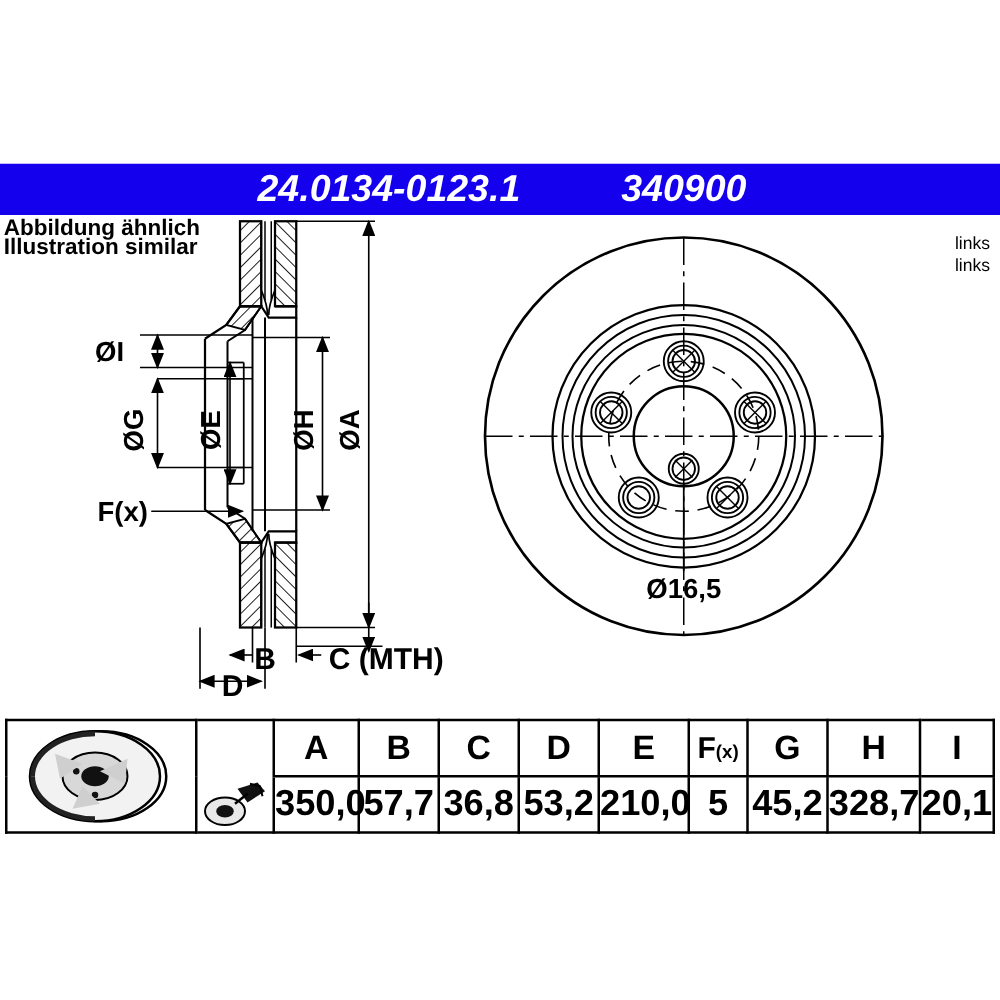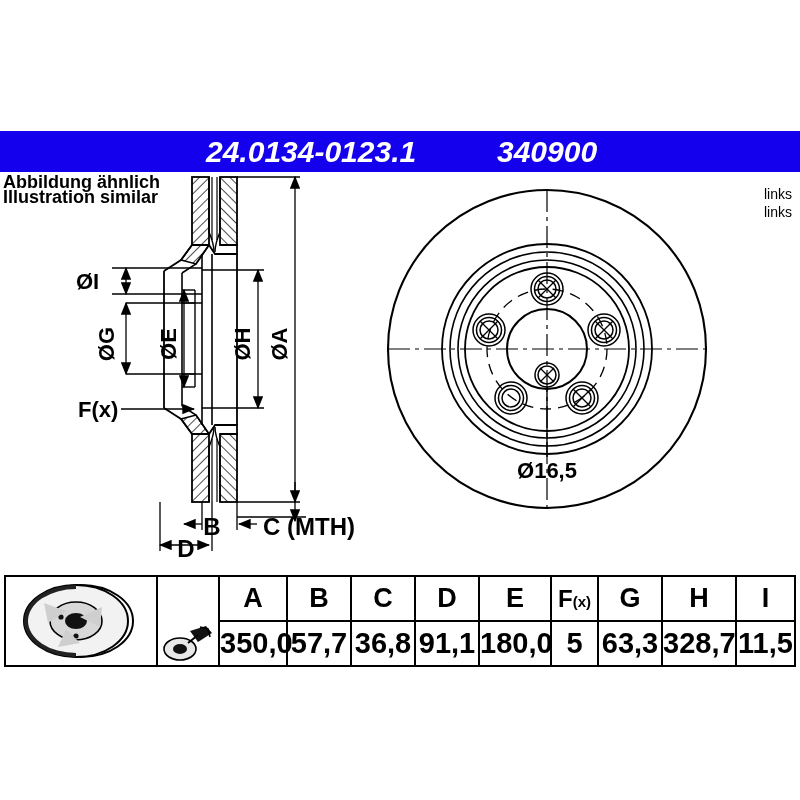--- a/index.html
+++ b/index.html
@@ -274,21 +274,21 @@
         <ellipse cx="20" cy="26" rx="16" ry="11" fill="#e8e8e8" stroke="#000" stroke-width="1.6"></ellipse>
         <ellipse cx="20" cy="26" rx="7" ry="5" fill="#111"></ellipse>
         <path d="M30,8 l16,-5 6,7 -14,9 z" fill="#111"></path>
         <path d="M28,20 l10,-8" stroke="#000" stroke-width="2"></path>
         <path d="M40,4 l8,2 2,8" stroke="#000" stroke-width="1.6" fill="none"></path>
       </svg>
     </td>
     <td>350,0</td>
     <td>57,7</td>
     <td>36,8</td>
-    <td>91,1</td>
-    <td>180,0</td>
+    <td>53,2</td>
+    <td>210,0</td>
     <td>5</td>
-    <td>63,3</td>
+    <td>45,2</td>
     <td>328,7</td>
-    <td>11,5</td>
+    <td>20,1</td>
   </tr>
 </tbody>
   </table>
 
 </body></html>

